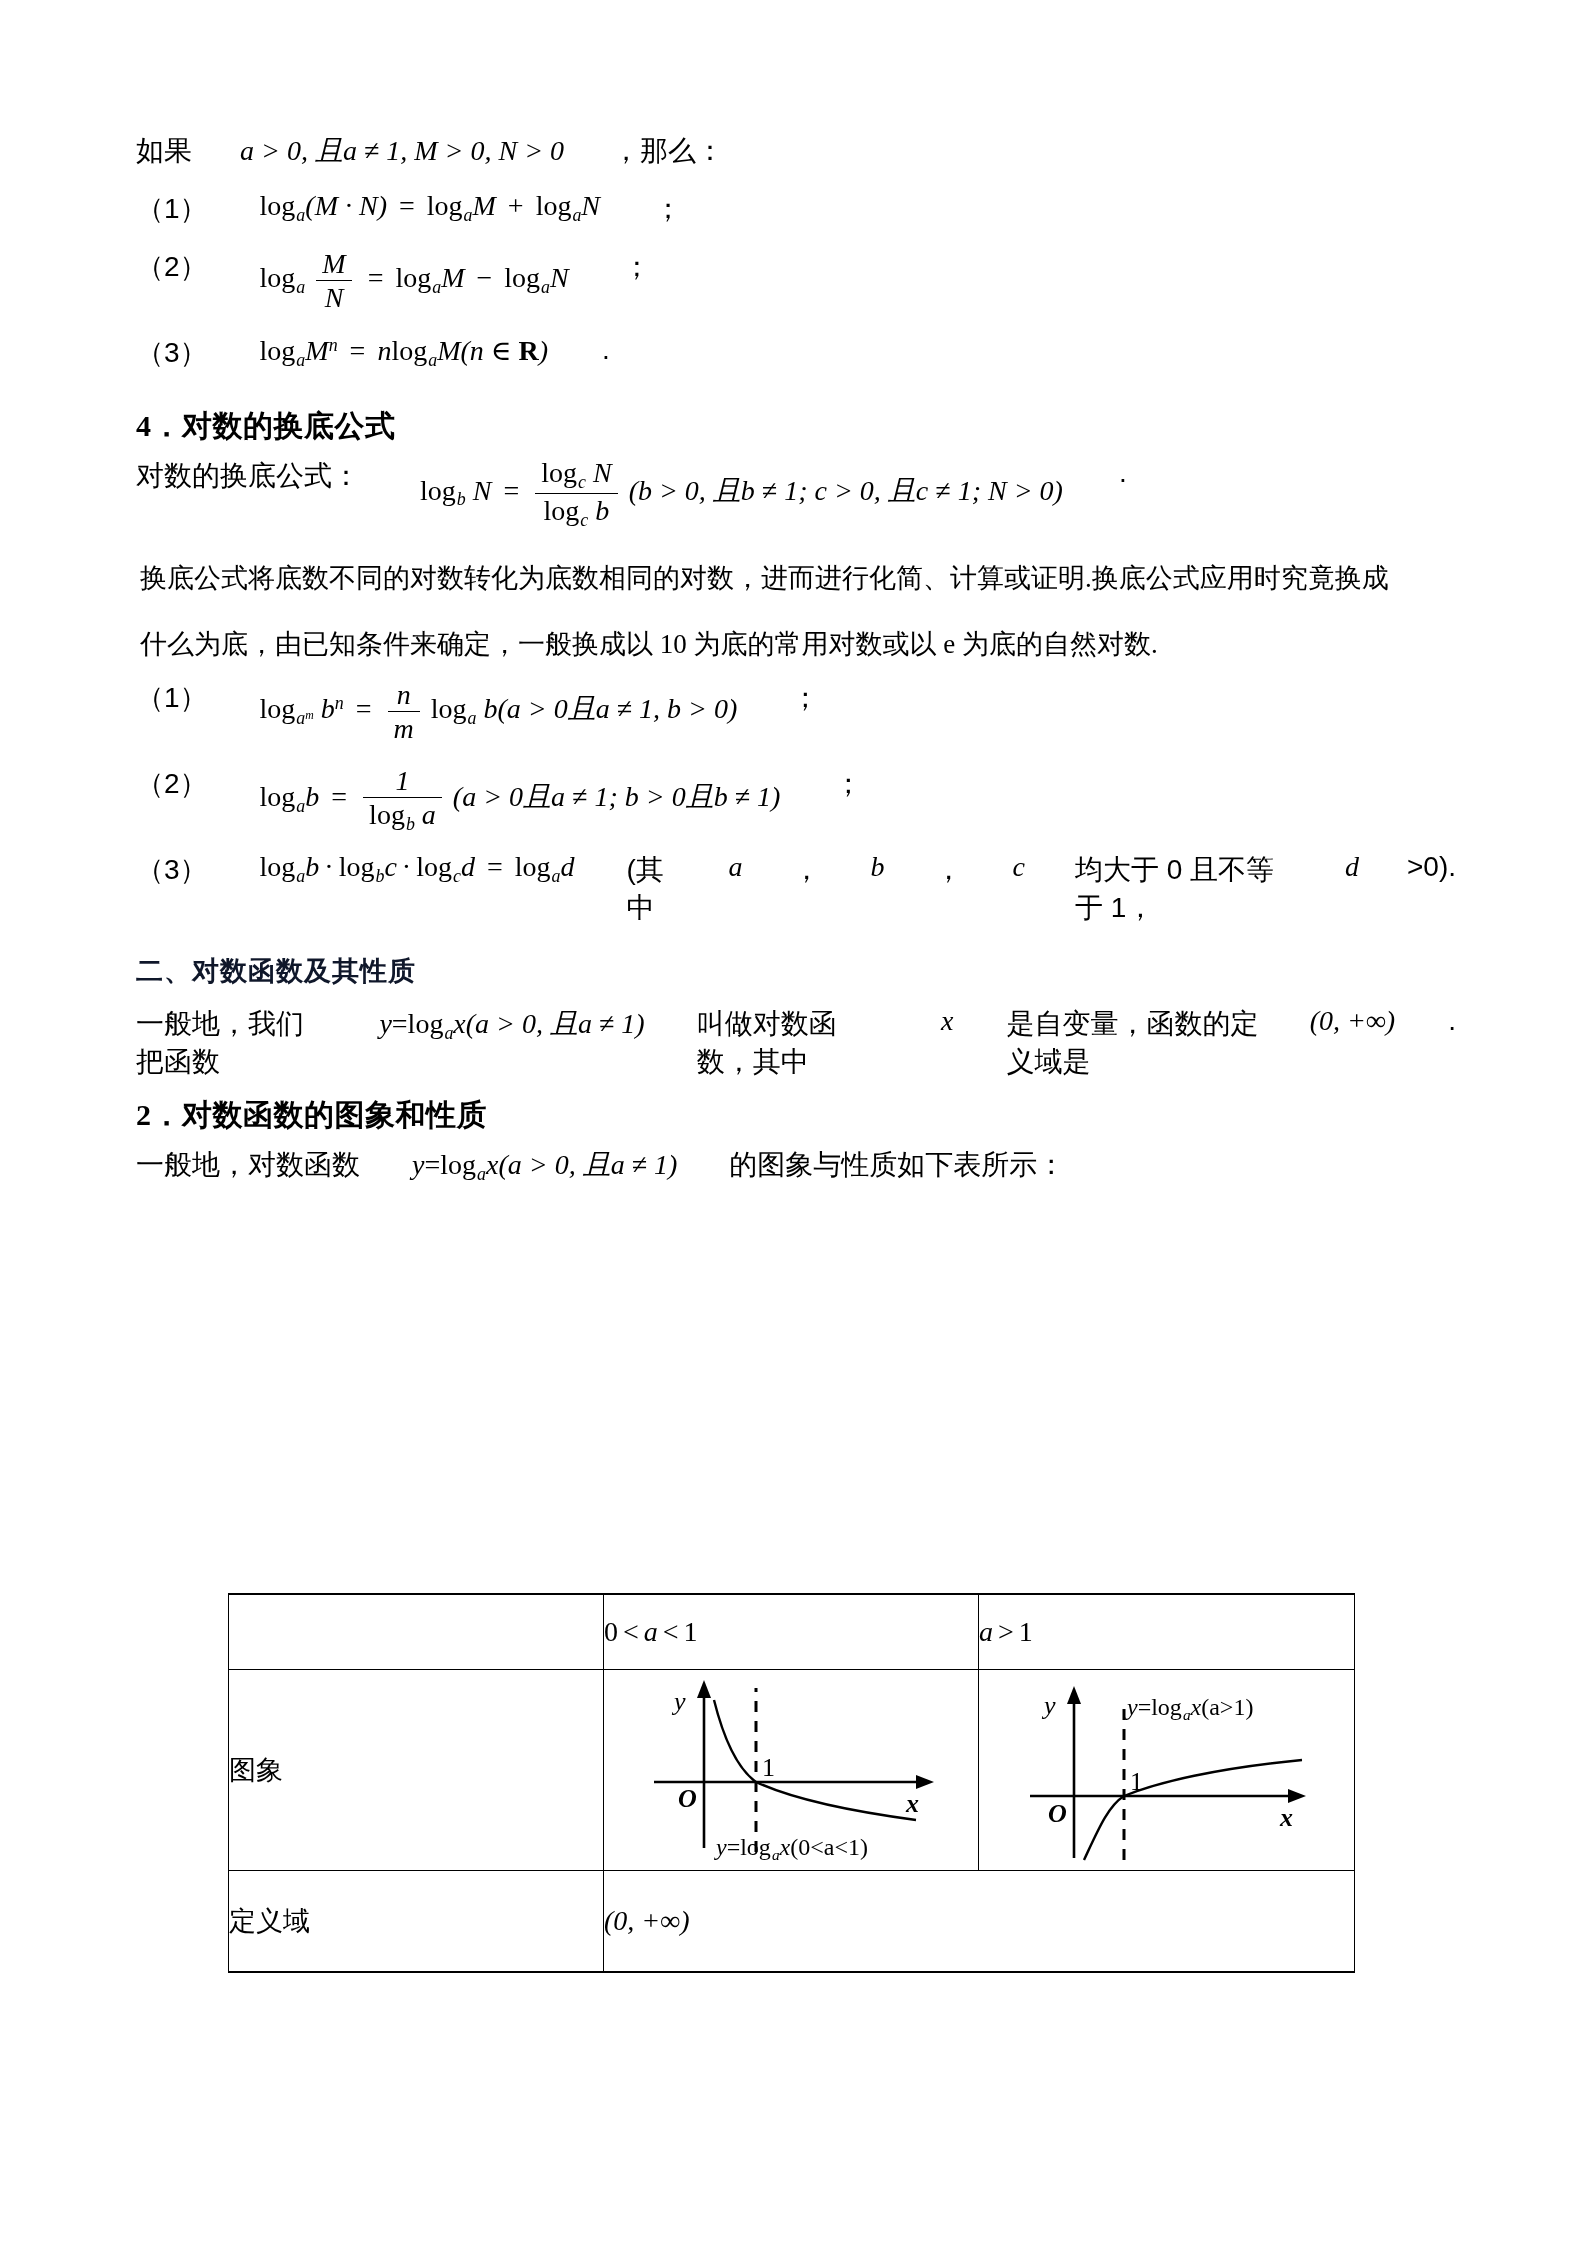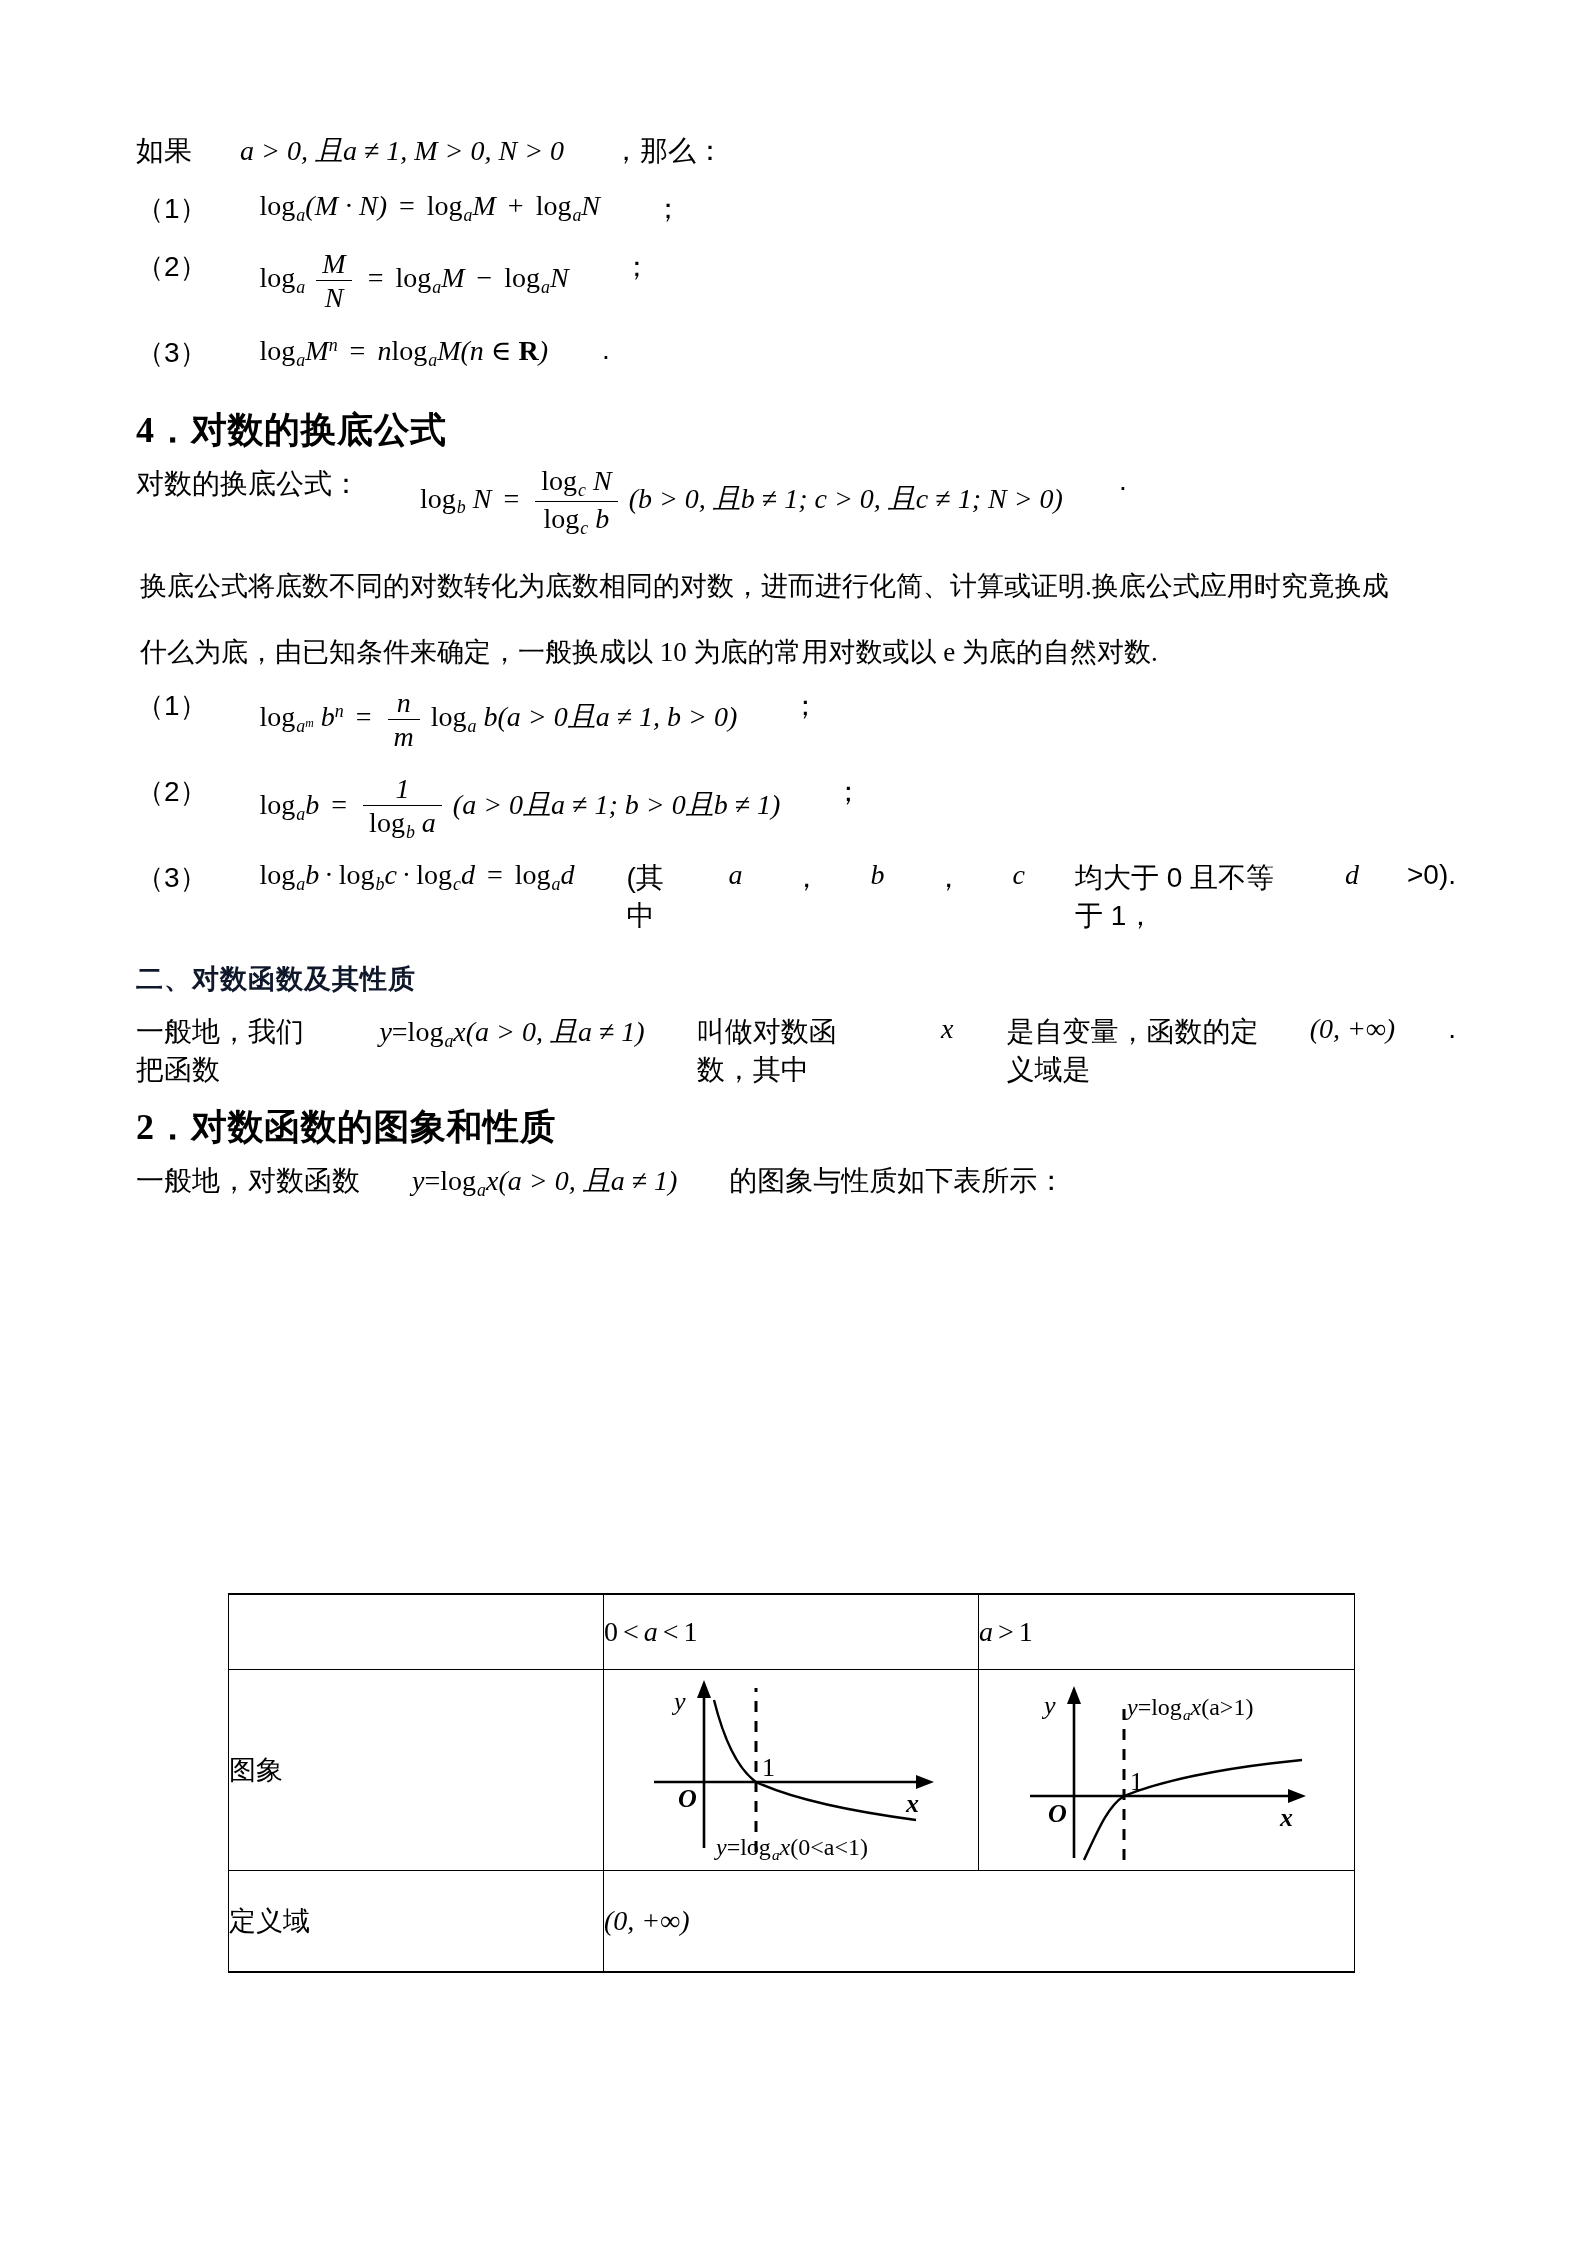--- a/index.html
+++ b/index.html
@@ -27,21 +27,21 @@
     left: 136px;
     top: 132px;
     width: 1320px;
   }
   .body-line {
     font-size: 27px;
     line-height: 62px;
     margin: 4px;
   }
   .heading {
-    font-size: 36px;
+    font-size: 30px;
     font-weight: bold;
     margin: 14px 0 10px 0;
     letter-spacing: 0.5px;
   }
   .section-red {
     font-size: 27px;
     font-weight: bold;
     color: #0f172a;
     margin: 26px 0 16px 0;
     letter-spacing: 1px;

